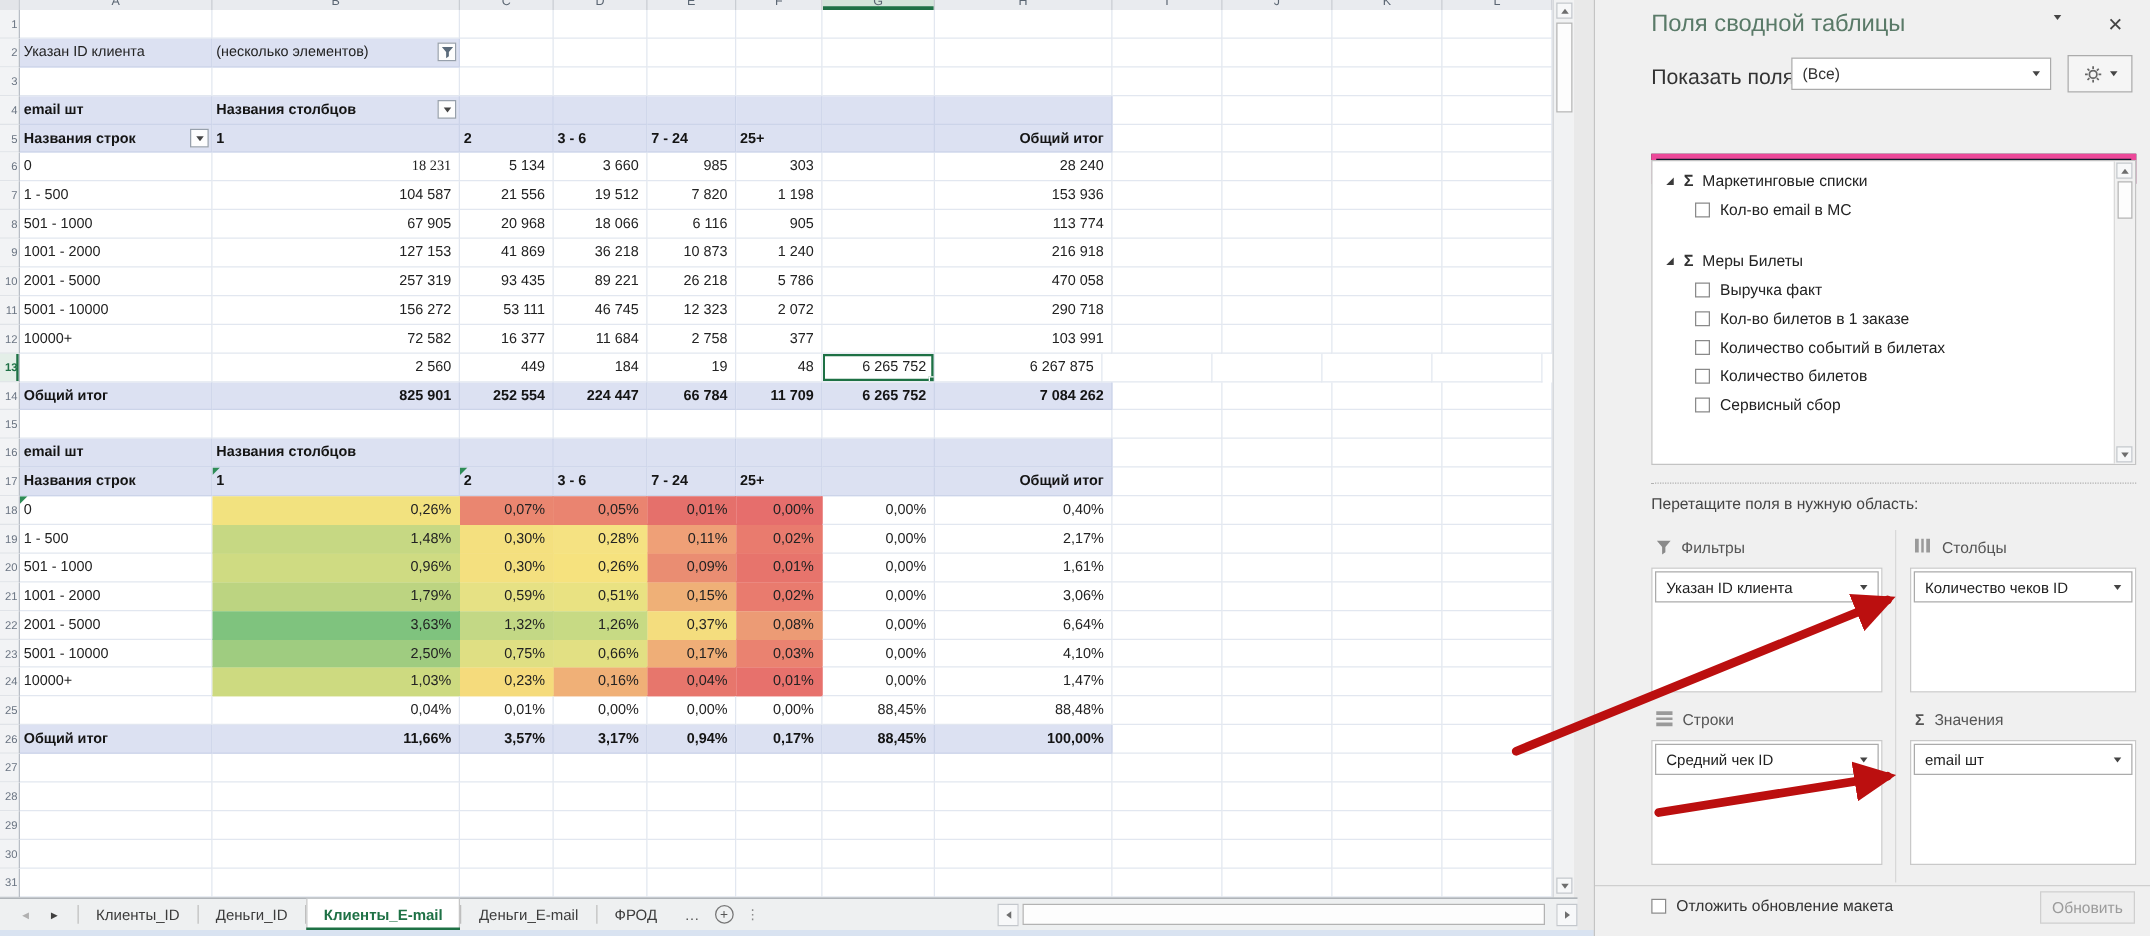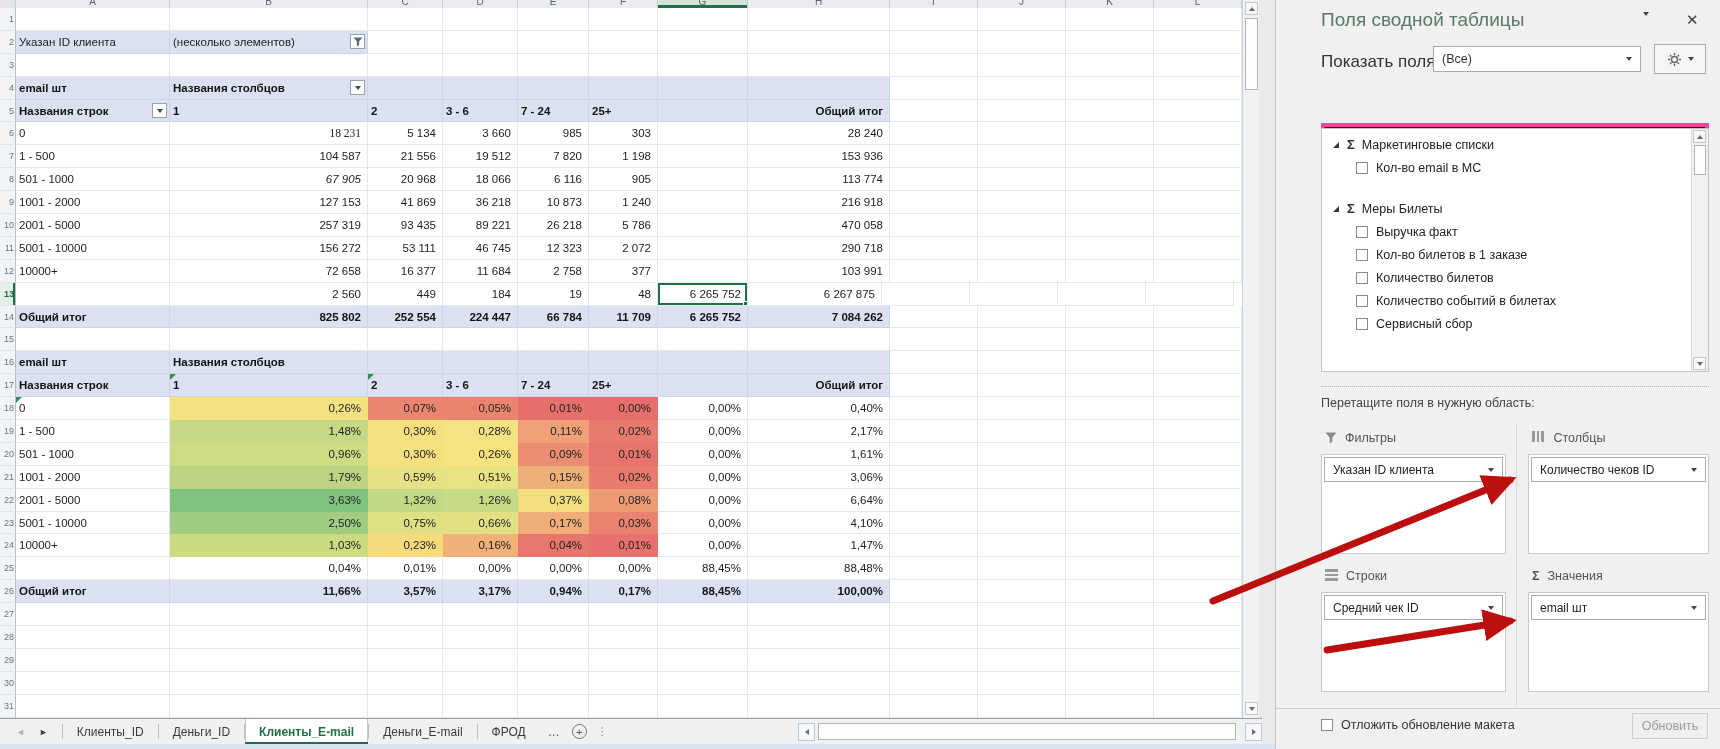--- a/index.html
+++ b/index.html
@@ -280,21 +280,21 @@
         <div class="cell" style="width: 88px;"></div>
         <div class="cell" style="width: 88px;"></div>
         <div class="cell" style="width: 88px;"></div>
         <div class="cell" style="width: 88px;"></div>
       </div>
       <div class="row">
         <div class="gut">8</div>
         <div class="cell" style="width: 154px;">
           <span>501 - 1000</span>
         </div>
-        <div class="cell num" style="width: 198px; font-style: italic;">
+        <div class="cell num" style="width: 198px;">
           <span>67 905</span>
         </div>
         <div class="cell num" style="width: 75px;">
           <span>20 968</span>
         </div>
         <div class="cell num" style="width: 75px;">
           <span>18 066</span>
         </div>
         <div class="cell num" style="width: 71px;">
           <span>6 116</span>
@@ -397,21 +397,21 @@
         <div class="cell" style="width: 88px;"></div>
         <div class="cell" style="width: 88px;"></div>
         <div class="cell" style="width: 88px;"></div>
       </div>
       <div class="row">
         <div class="gut">12</div>
         <div class="cell" style="width: 154px;">
           <span>10000+</span>
         </div>
         <div class="cell num" style="width: 198px;">
-          <span>72 658</span>
+          <span>72 582</span>
         </div>
         <div class="cell num" style="width: 75px;">
           <span>16 377</span>
         </div>
         <div class="cell num" style="width: 75px;">
           <span>11 684</span>
         </div>
         <div class="cell num" style="width: 71px;">
           <span>2 758</span>
         </div>
@@ -456,21 +456,21 @@
         <div class="cell" style="width: 88px;"></div>
         <div class="cell" style="width: 88px;"></div>
         <div class="cell" style="width: 88px;"></div>
       </div>
       <div class="row">
         <div class="gut">14</div>
         <div class="cell band b" style="width: 154px;">
           <span>Общий итог</span>
         </div>
         <div class="cell num band b" style="width: 198px;">
-          <span>825 802</span>
+          <span>825 901</span>
         </div>
         <div class="cell num band b" style="width: 75px;">
           <span>252 554</span>
         </div>
         <div class="cell num band b" style="width: 75px;">
           <span>224 447</span>
         </div>
         <div class="cell num band b" style="width: 71px;">
           <span>66 784</span>
         </div>
@@ -1004,25 +1004,25 @@
           <div class="fitem">
             <span class="cb"></span>
             <span>Выручка факт</span>
           </div>
           <div class="fitem">
             <span class="cb"></span>
             <span>Кол-во билетов в 1 заказе</span>
           </div>
           <div class="fitem">
             <span class="cb"></span>
-            <span>Количество билетов</span>
+            <span>Количество событий в билетах</span>
           </div>
           <div class="fitem">
             <span class="cb"></span>
-            <span>Количество событий в билетах</span>
+            <span>Количество билетов</span>
           </div>
           <div class="fitem">
             <span class="cb"></span>
             <span>Сервисный сбор</span>
           </div>
         </div>
       <div class="listscroll">
         <div class="sbbtn" style="top:1px;left:1px">
             <span class="tri-up"></span>
           </div>

